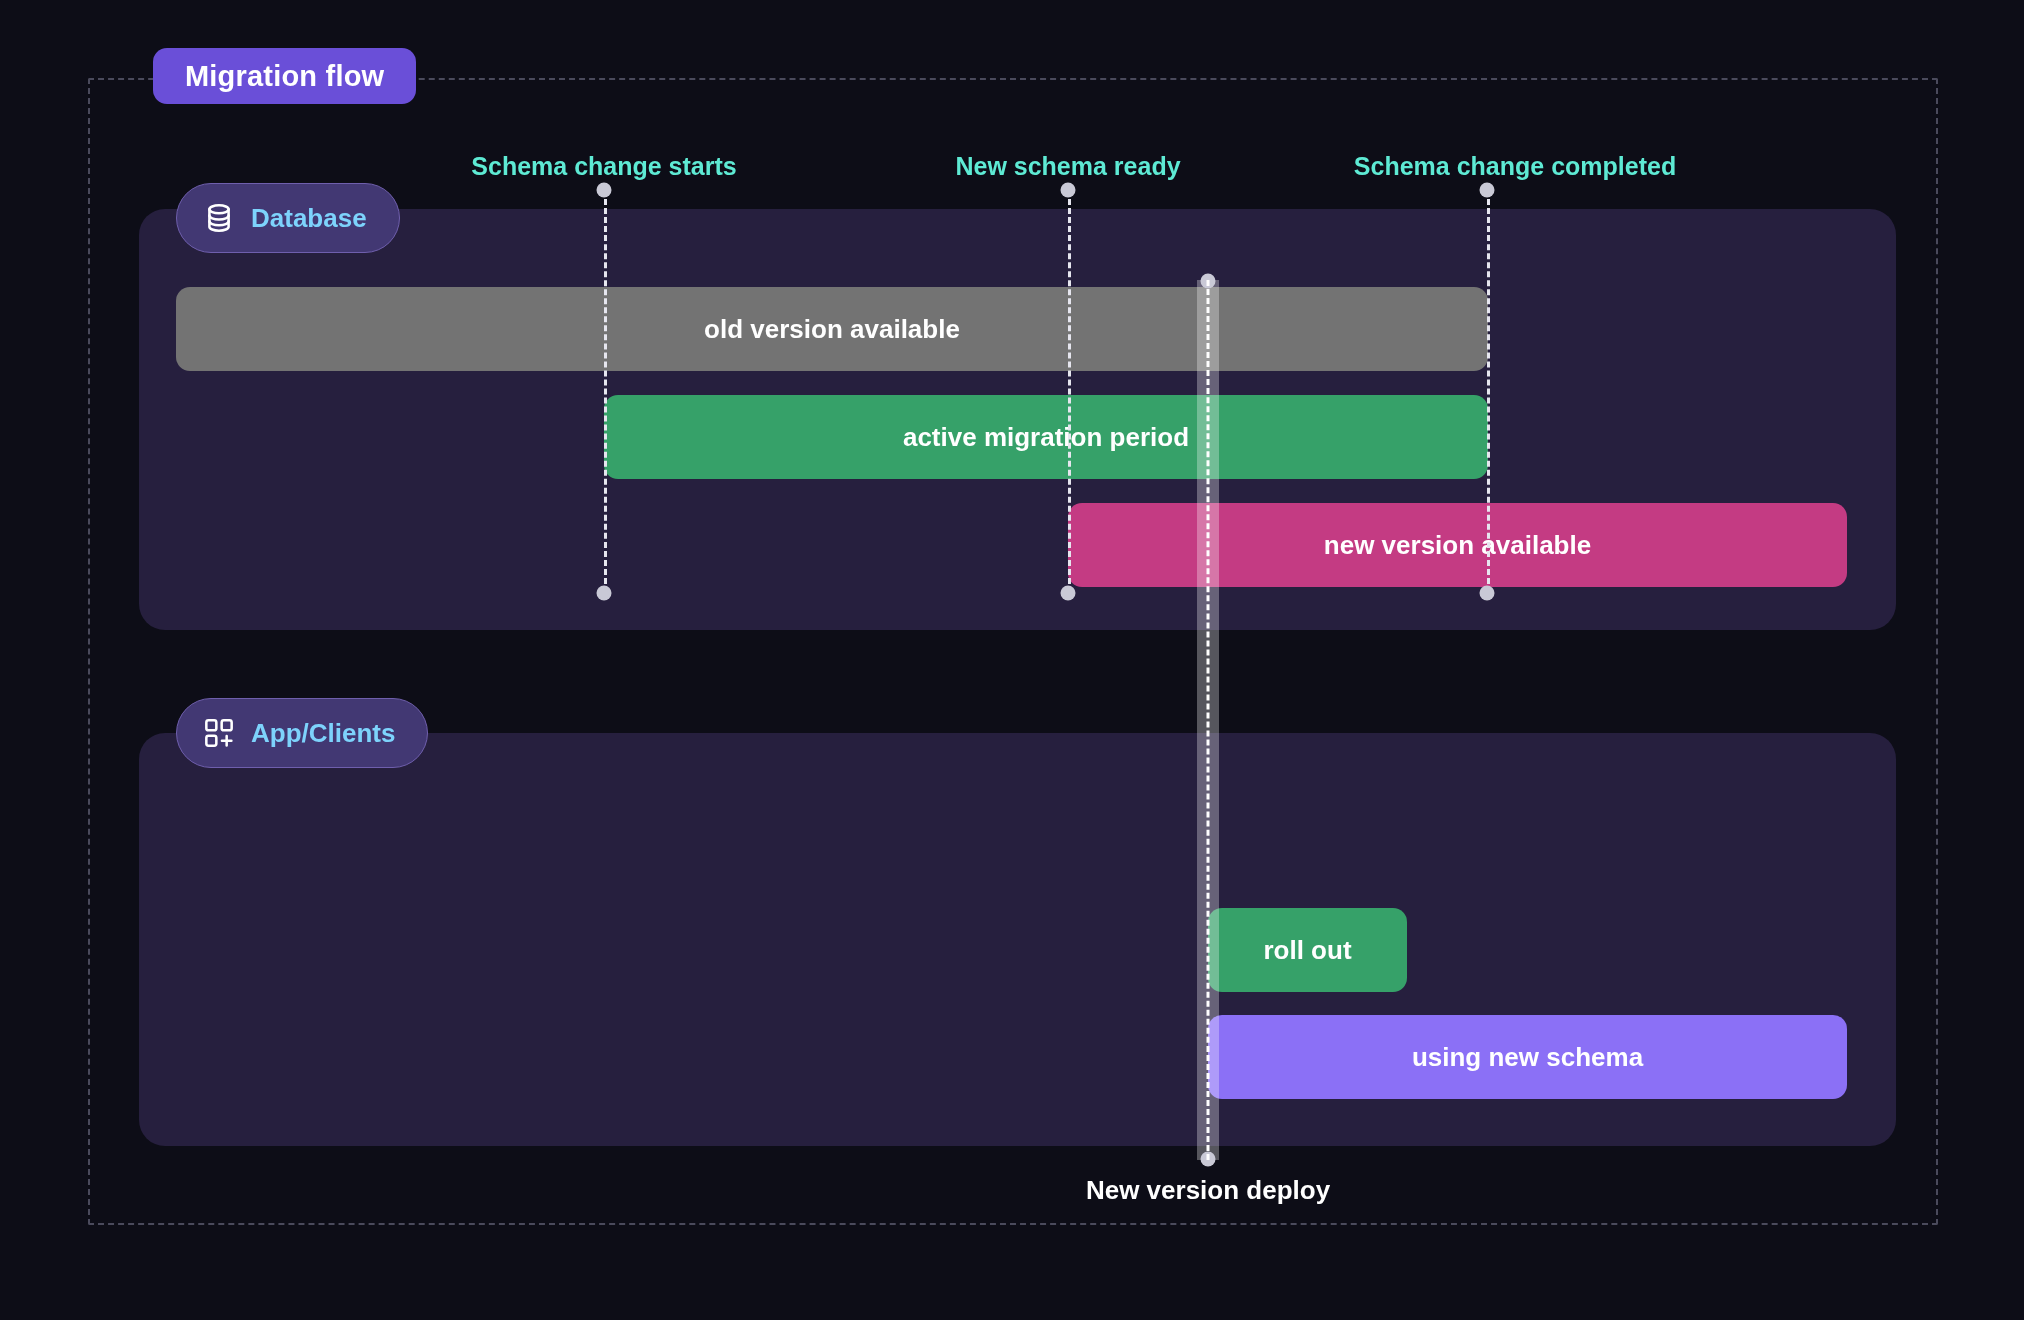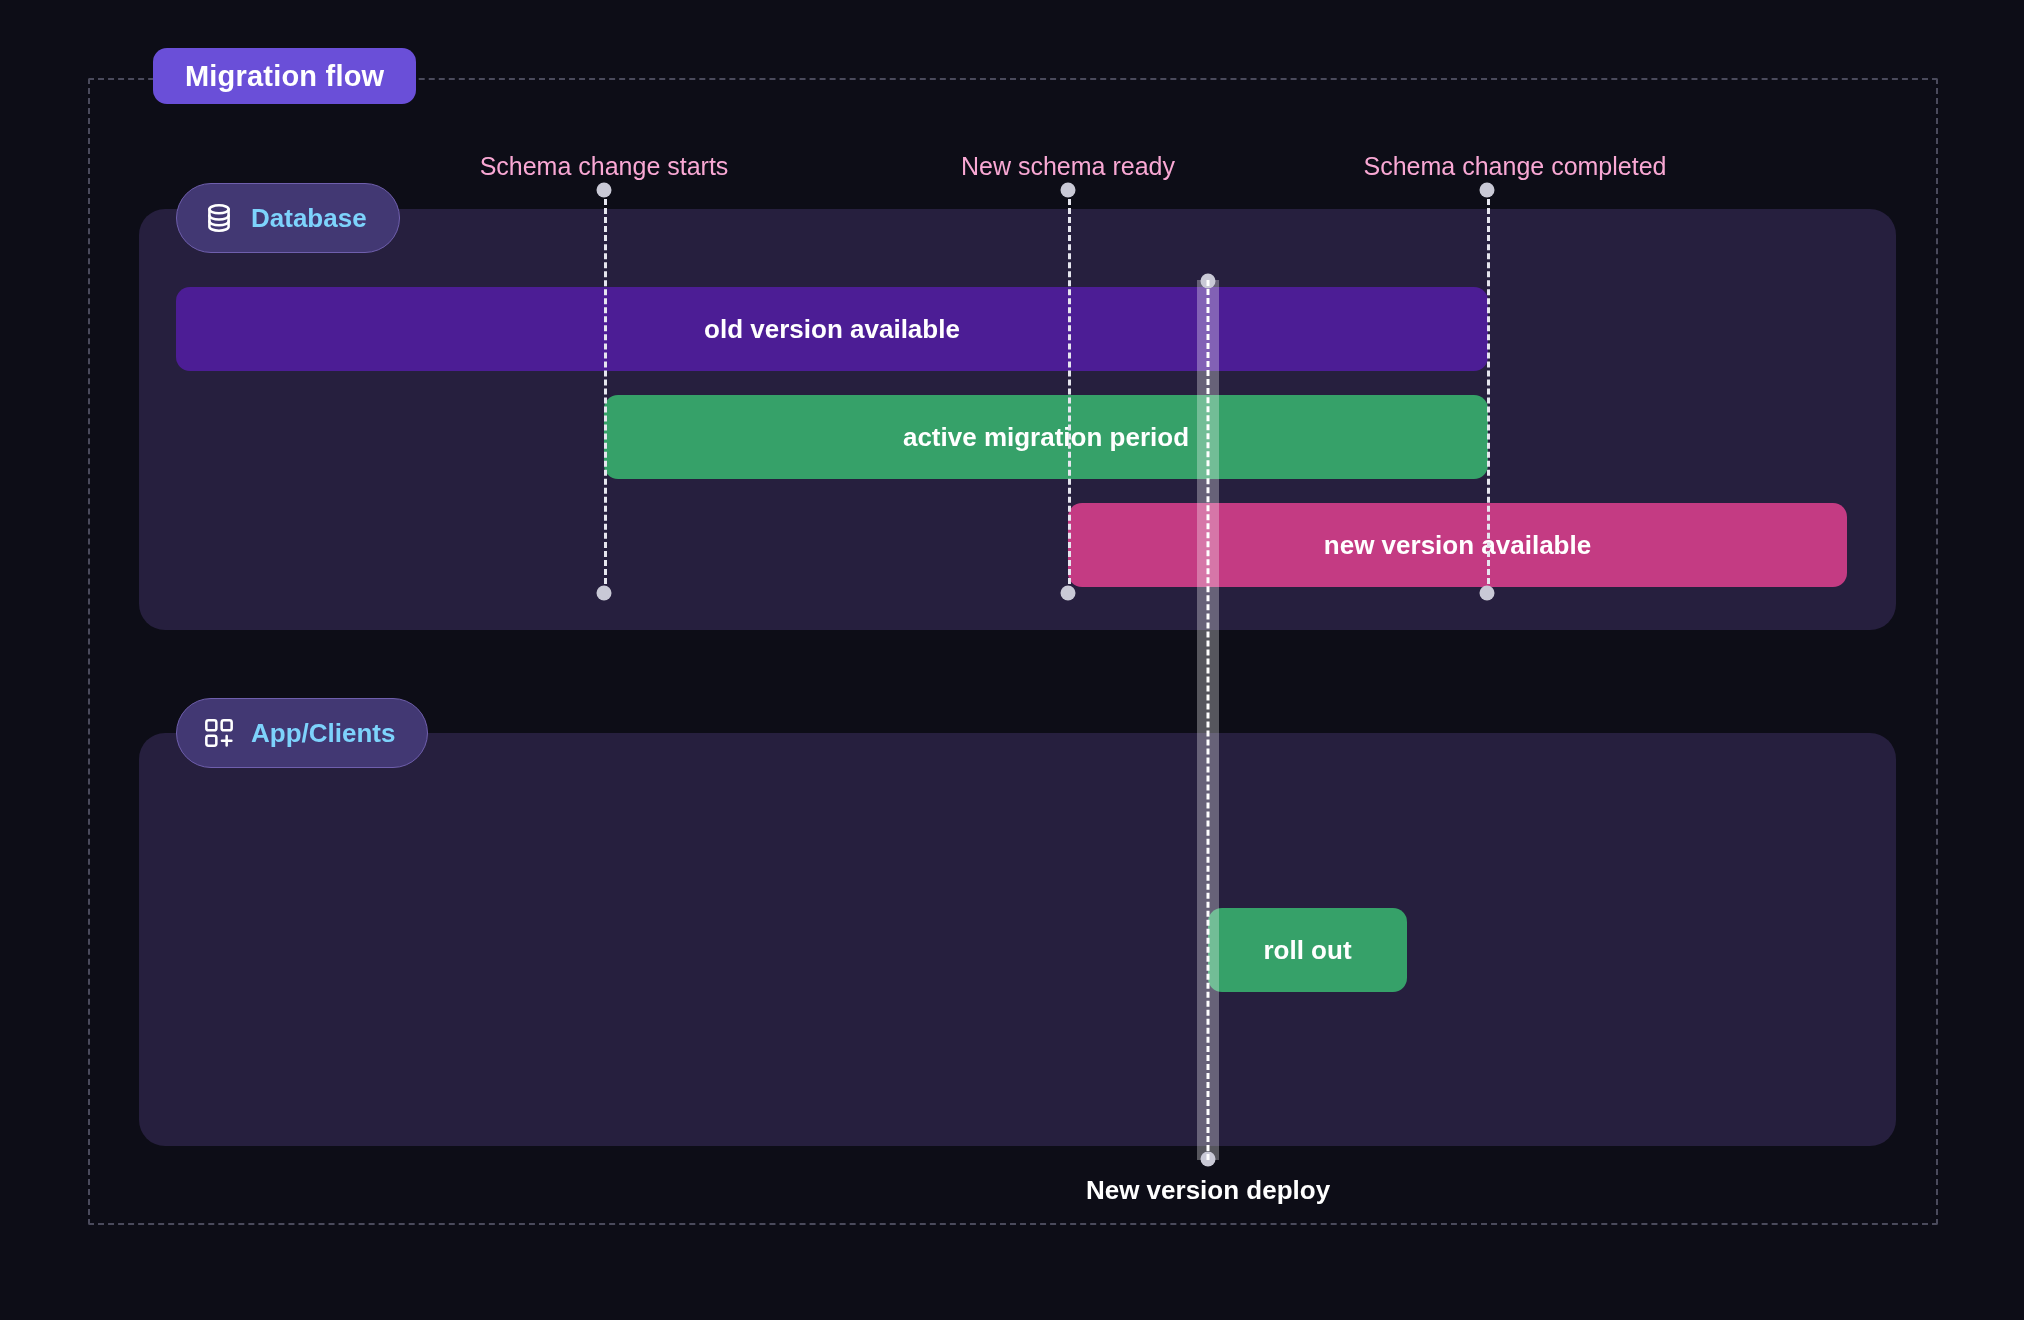--- a/index.html
+++ b/index.html
@@ -91,23 +91,23 @@
     position: absolute;
     width: 15px;
     height: 15px;
     border-radius: 50%;
     background: #c9c9d6;
     transform: translate(-50%, -50%);
     z-index: 26;
   }
   .guide-label {
     position: absolute;
-    color: #f9a8d4;
+    color: #5eead4;
     font-size: 25px;
-    font-weight: normal;
+    font-weight: bold;
     white-space: nowrap;
     transform: translateX(-50%);
     z-index: 30;
   }
 
   
   .deploy-band {
     position: absolute;
     width: 22px;
     background: rgba(255,255,255,0.30);
@@ -201,31 +201,34 @@
   <div class="guide" style="left:1487px; top:190px; height:403px;"></div>
   <div class="guide-dot" style="left:1487px; top:190px;"></div>
   <div class="guide-dot" style="left:1487px; top:593px;"></div>
 
   <div class="deploy-band" style="left:1208px; top:280px; height:880px;"></div>
   <div class="deploy-line" style="left:1208px; top:280px; height:880px;"></div>
   <div class="guide-dot" style="left:1208px; top:281px;"></div>
   <div class="guide-dot" style="left:1208px; top:1159px;"></div>
   <div class="deploy-label" style="left:1208px; top:1175px;">New version deploy</div>
 
-  <div class="bar" style="left:176px; width:1312px; top:287px; background:#4c1d95;">
+  <div class="bar" style="left:176px; width:1312px; top:287px; background:#737373;">
     <span class="bar-label">old version available</span>
   </div>
 
   <div class="bar" style="left:604px; width:884px; top:395px; background:#36a169;">
     <span class="bar-label">active migration period</span>
   </div>
 
   <div class="bar" style="left:1068px; width:779px; top:503px; background:#c43b83;">
     <span class="bar-label">new version available</span>
   </div>
 
 
   <div class="bar" style="left:1208px; width:199px; top:908px; background:#36a169;">
     <span class="bar-label">roll out</span>
   </div>
 
+  <div class="bar" style="left:1208px; width:639px; top:1015px; background:#8b70f6;">
+    <span class="bar-label">using new schema</span>
+  </div>
 
 </div>
 
 </body></html>

